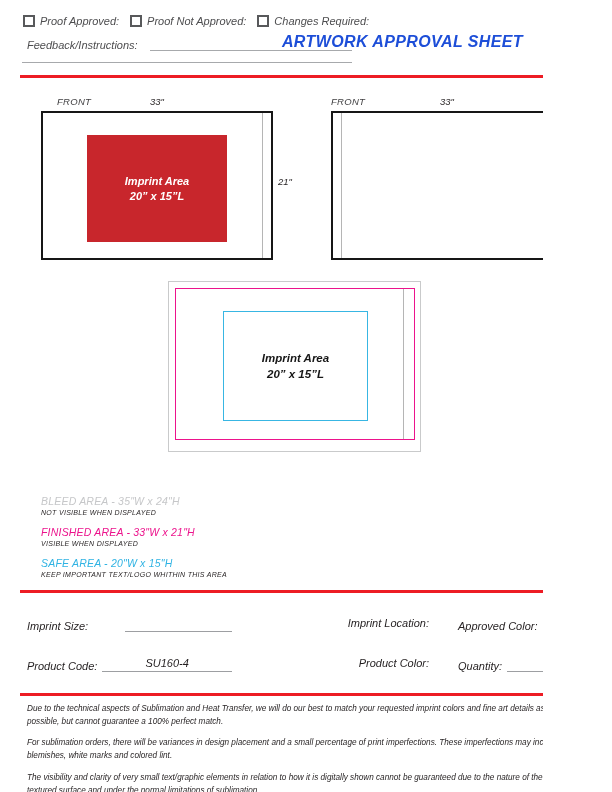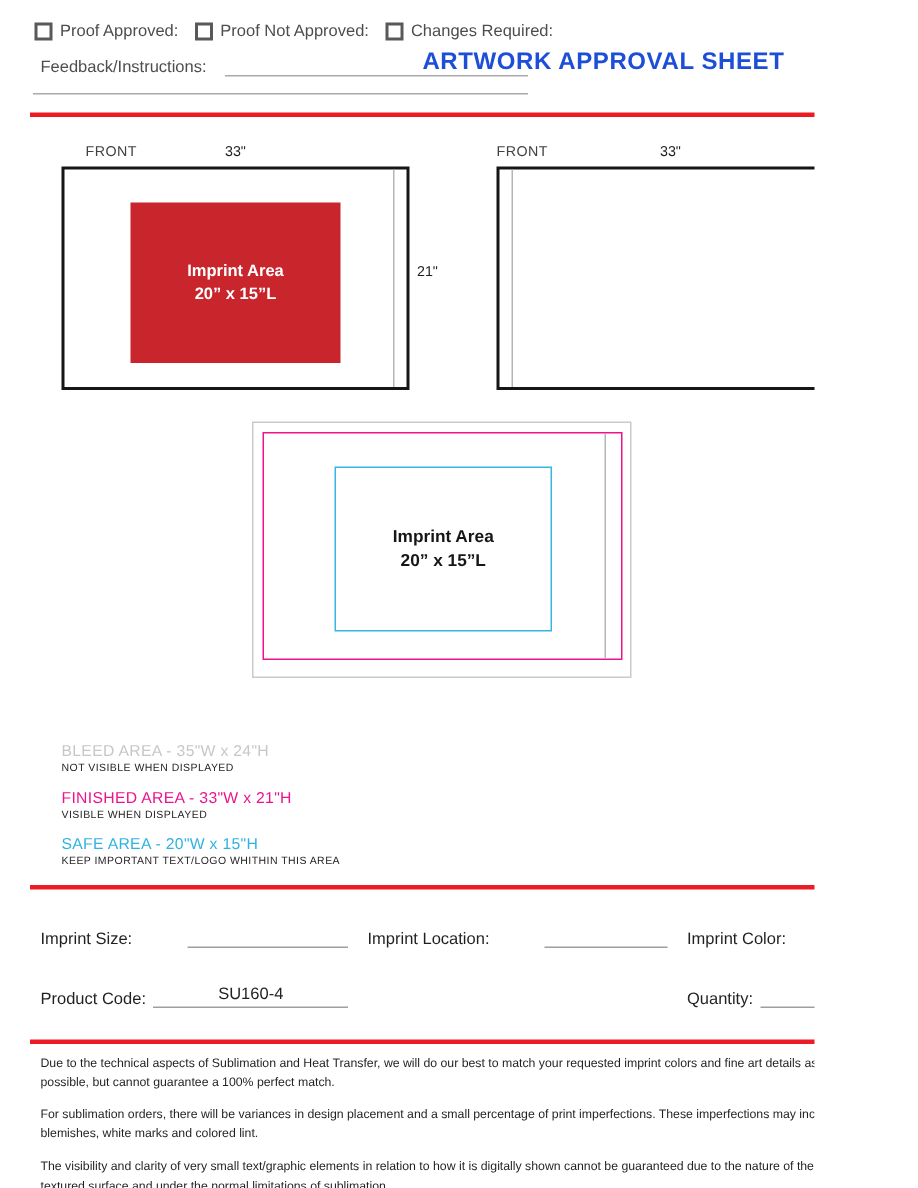--- a/index.html
+++ b/index.html
@@ -1,19 +1,19 @@
 <!DOCTYPE html>
 <html><head>
 <meta charset="utf-8">
 <style>
   * { margin:0; padding:0; box-sizing:border-box; }
   html,body { background:#ffffff; }
   .page {
     position:relative; width:543px; height:792px; background:#ffffff;
-    font-family:"Liberation Sans", sans-serif; color:#231f20; overflow:hidden;
+    font-family:"Liberation Sans", sans-serif; color:#231f20; overflow:hidden;font-style:italic;
   }
 
   
   .checkbox-row { position:absolute; left:23px; top:15px; display:flex; gap:11px; align-items:center; }
   .cb-item { display:flex; align-items:center; gap:5px; cursor:pointer; }
   .cb { width:12px; height:12px; border:2px solid #58595b; background:#fff; display:inline-block; }
   .cb-label { font-size:11px; color:#4d4d4f; }
 
   .feedback-row { position:absolute; left:27px; top:39px; width:325px; display:flex; align-items:flex-end; }
   .fb-label { font-size:11px; color:#4d4d4f; white-space:nowrap; margin-right:12px; }
@@ -61,21 +61,21 @@
   .lg-bleed { color:#c6c7c9; }
   .lg-finished { color:#ec138c; }
   .lg-safe { color:#2fb3e3; }
 
   
   .form-row { position:absolute; height:15px; display:flex; align-items:flex-end; }
   .form-row-1 { top:617px;gap:32px; }
   .form-row-2 { top:657px; }
   .form-cell { position:absolute; display:flex; align-items:flex-end; height:15px; }
   .cell-1 { left:27px; width:205px; }
-  .cell-2 { left:245px; width:200px; }
+  .cell-2 { left:234px; width:200px;flex-direction:column; }
   .cell-3 { left:458px; width:140px; }
   .form-label { font-size:11px; color:#231f20; white-space:nowrap; margin-right:5px; }
   .form-line { flex:1; border-bottom:1px solid #9d9fa2; height:15px; text-align:center; font-size:11px; color:#231f20;margin-top:23px; }
 
   
   .disclaimer { position:absolute; left:27px; top:702px; width:562px; }
   .disclaimer p { font-size:8.2px; line-height:1.6; color:#231f20; margin-bottom:8px; }
 </style>
 </head>
 <body>
@@ -152,27 +152,31 @@
 
   <div class="form-cell cell-1 form-row-1 form-row">
     <span class="form-label">Imprint Size:</span>
     <span class="form-line"></span>
   </div>
   <div class="form-cell cell-2 form-row-1 form-row">
     <span class="form-label">Imprint Location:</span>
     <span class="form-line"></span>
   </div>
   <div class="form-cell cell-3 form-row-1 form-row">
-    <span class="form-label">Imprint Color:</span>
+    <span class="form-label">Approved Color:</span>
     <span class="form-line"></span>
   </div>
 
   <div class="form-cell cell-1 form-row-2 form-row">
     <span class="form-label">Product Code:</span>
     <span class="form-line">SU160-4</span>
+  </div>
+  <div class="form-cell cell-2 form-row-2 form-row">
+    <span class="form-label">Product Color:</span>
+    <span class="form-line"></span>
   </div>
   <div class="form-cell cell-3 form-row-2 form-row">
     <span class="form-label">Quantity:</span>
     <span class="form-line"></span>
   </div>
 
   <div class="rule rule-bot"></div>
 
   <div class="disclaimer">
     <p>Due to the technical aspects of Sublimation and Heat Transfer, we will do our best to match your requested imprint colors and fine art details as closely as possible, but cannot guarantee a 100% perfect match.</p>

